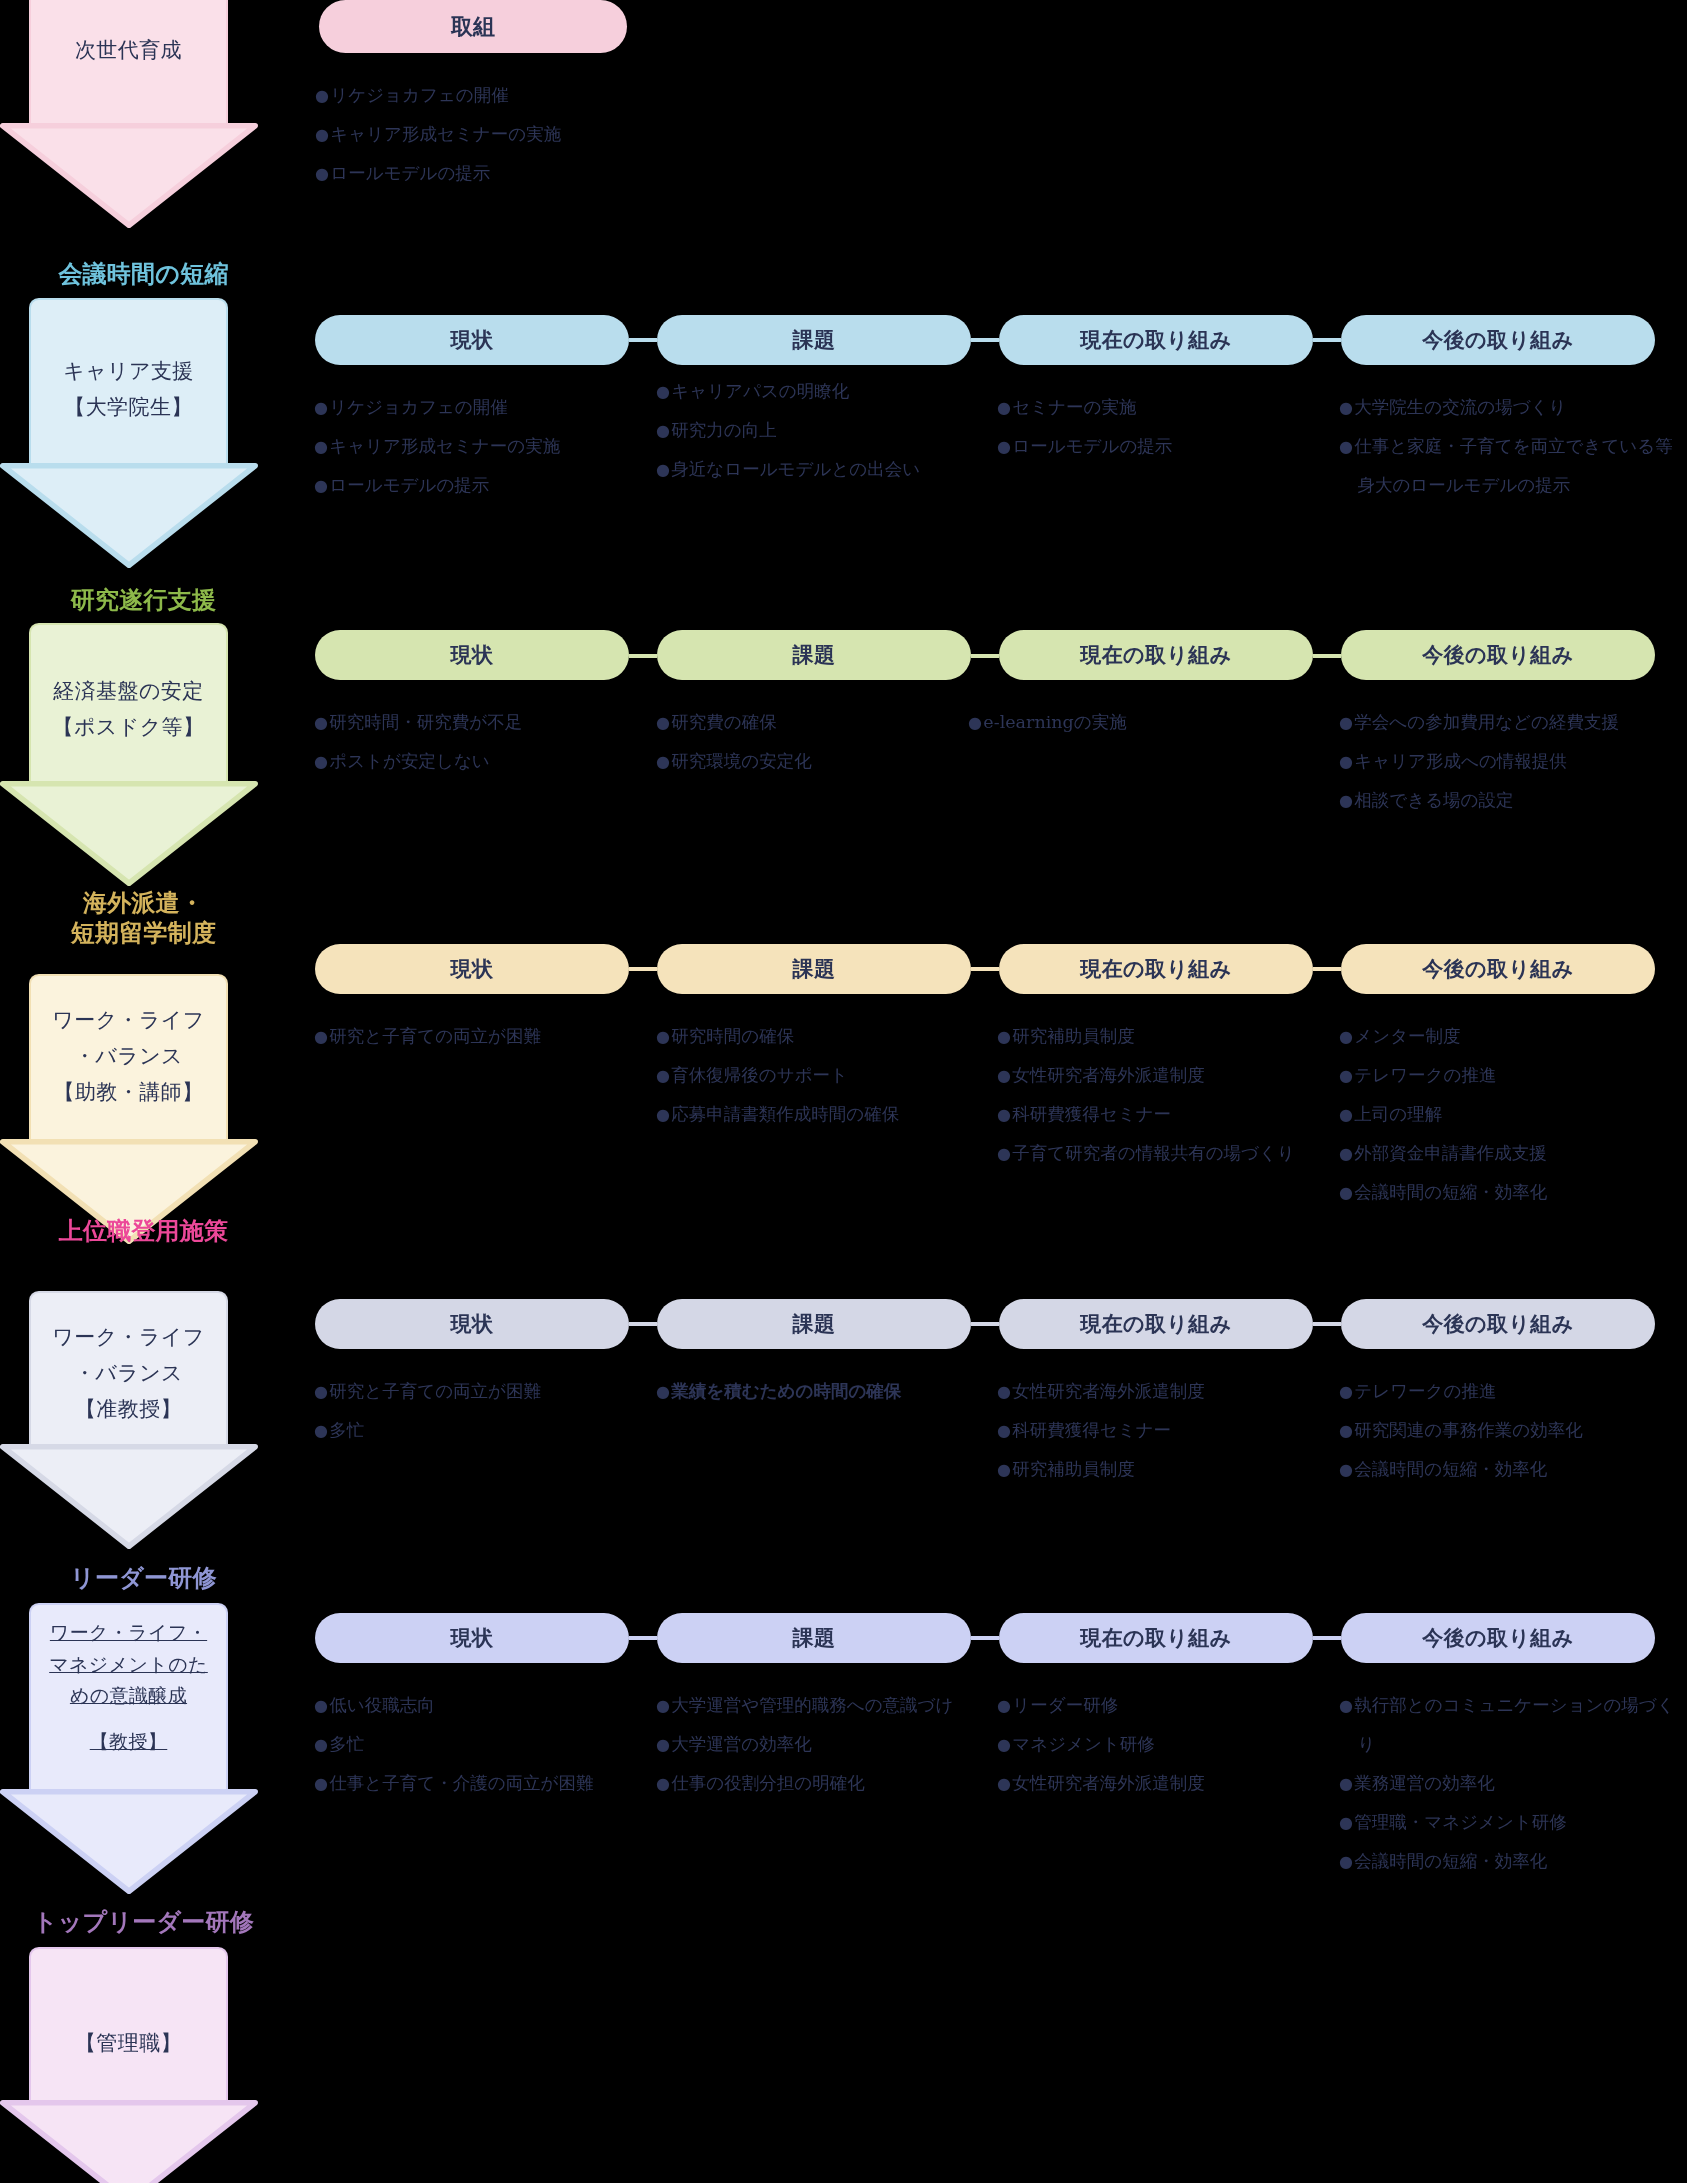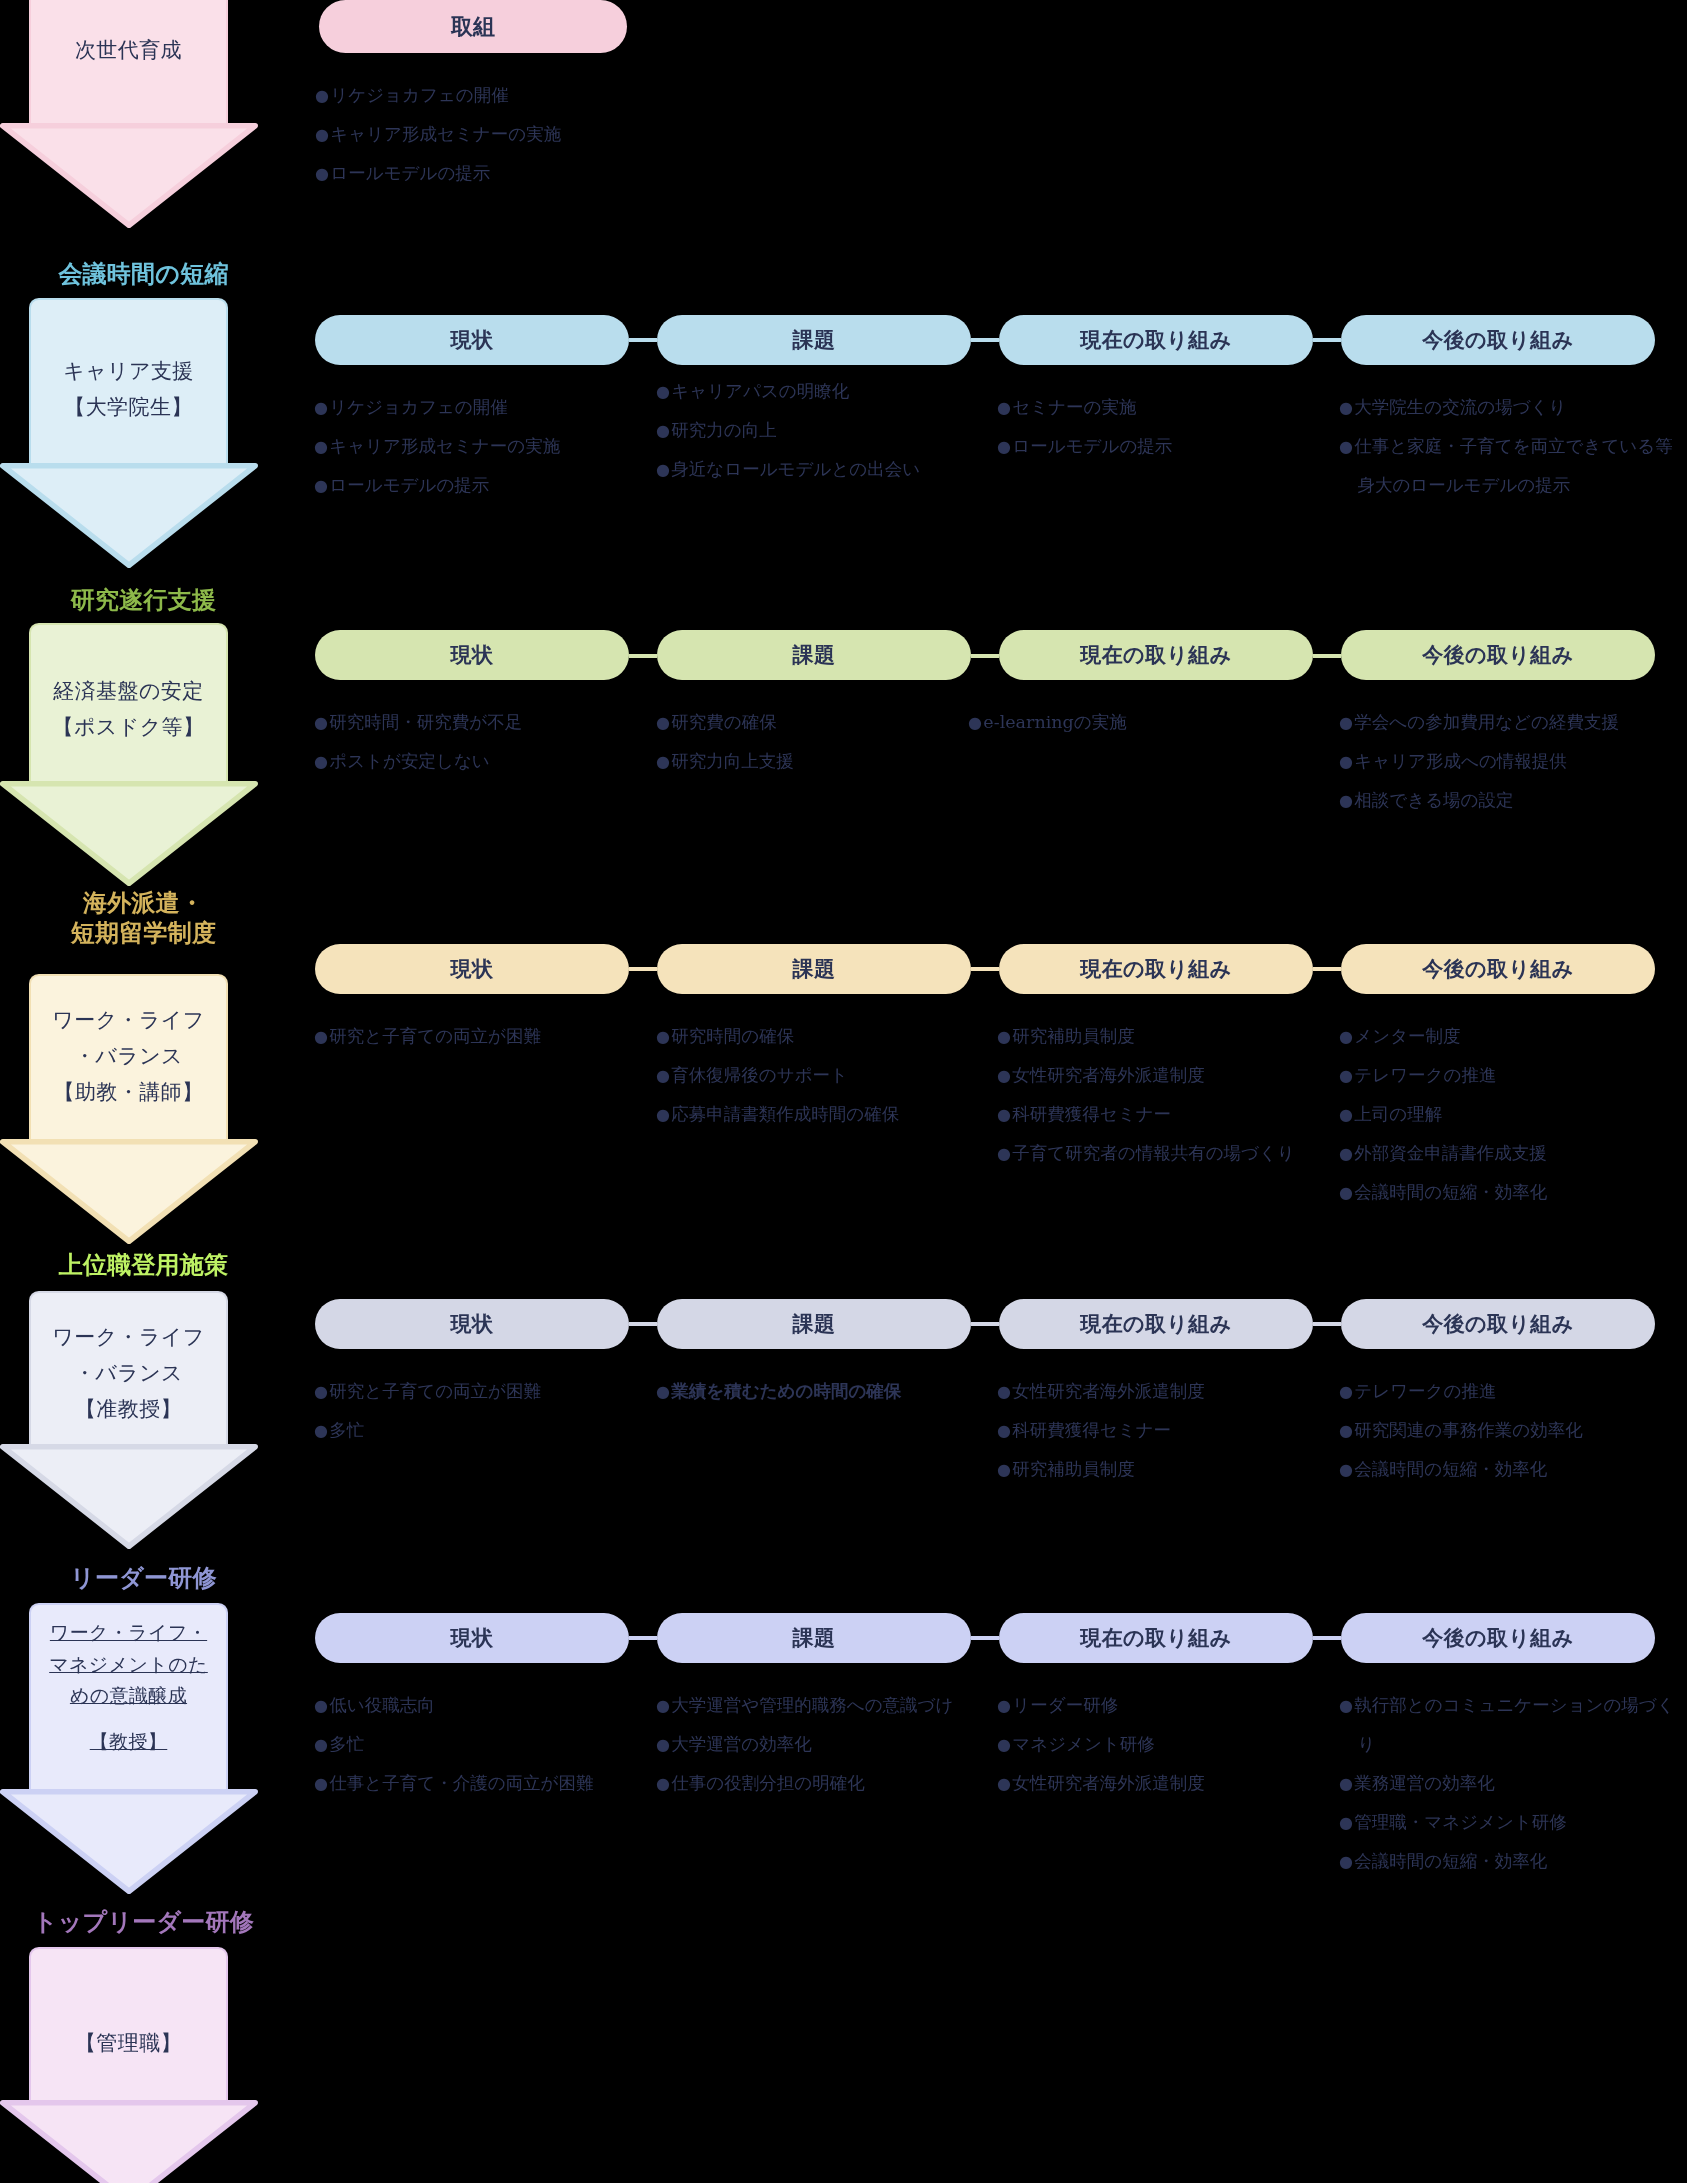--- a/index.html
+++ b/index.html
@@ -167,21 +167,21 @@
 <div class="pill" style="left:1341px;top:630px;width:314px;background:#d6e5b0;">
   <span>今後の取り組み</span>
   </div>
 
 <div class="blist" style="left:314px;top:703px;width:329px;">
   <div class="bitem">研究時間・研究費が不足</div>
   <div class="bitem">ポストが安定しない</div>
 </div>
 <div class="blist" style="left:656px;top:703px;width:329px;">
   <div class="bitem">研究費の確保</div>
-  <div class="bitem">研究力向上支援</div>
+  <div class="bitem">研究環境の安定化</div>
 </div>
 <div class="blist" style="left:968px;top:703px;width:329px;">
   <div class="bitem">e-learningの実施</div>
 </div>
 <div class="blist" style="left:1339px;top:703px;width:350px;">
   <div class="bitem">学会への参加費用などの経費支援</div>
   <div class="bitem">キャリア形成への情報提供</div>
   <div class="bitem">相談できる場の設定</div>
 </div>
 
@@ -233,21 +233,21 @@
   <div class="bitem">子育て研究者の情報共有の場づくり</div>
 </div>
 <div class="blist" style="left:1339px;top:1017px;width:350px;">
   <div class="bitem">メンター制度</div>
   <div class="bitem">テレワークの推進</div>
   <div class="bitem">上司の理解</div>
   <div class="bitem">外部資金申請書作成支援</div>
   <div class="bitem">会議時間の短縮・効率化</div>
 </div>
 
-<div class="stage-cap" style="top:1250px;color:#bef264;">上位職登用施策</div>
+<div class="stage-cap" style="top:1216px;color:#ec4899;">上位職登用施策</div>
 
 <div class="arrow" style="top:1291px;--fill:#eceef6;--stroke:#d6d9e6;">
   <div class="shaft" style="top:0;height:155px;"></div>
   <div class="head" style="top:153px;">
     <svg viewBox="0 0 368 150" preserveAspectRatio="none">
       <polygon points="4,4 364,4 184,146" fill="#eceef6" stroke="#d6d9e6" stroke-width="8" stroke-linejoin="round"></polygon>
     </svg>
   </div>
   <div class="label" style="top:28px;">
     <div>ワーク・ライフ</div>

